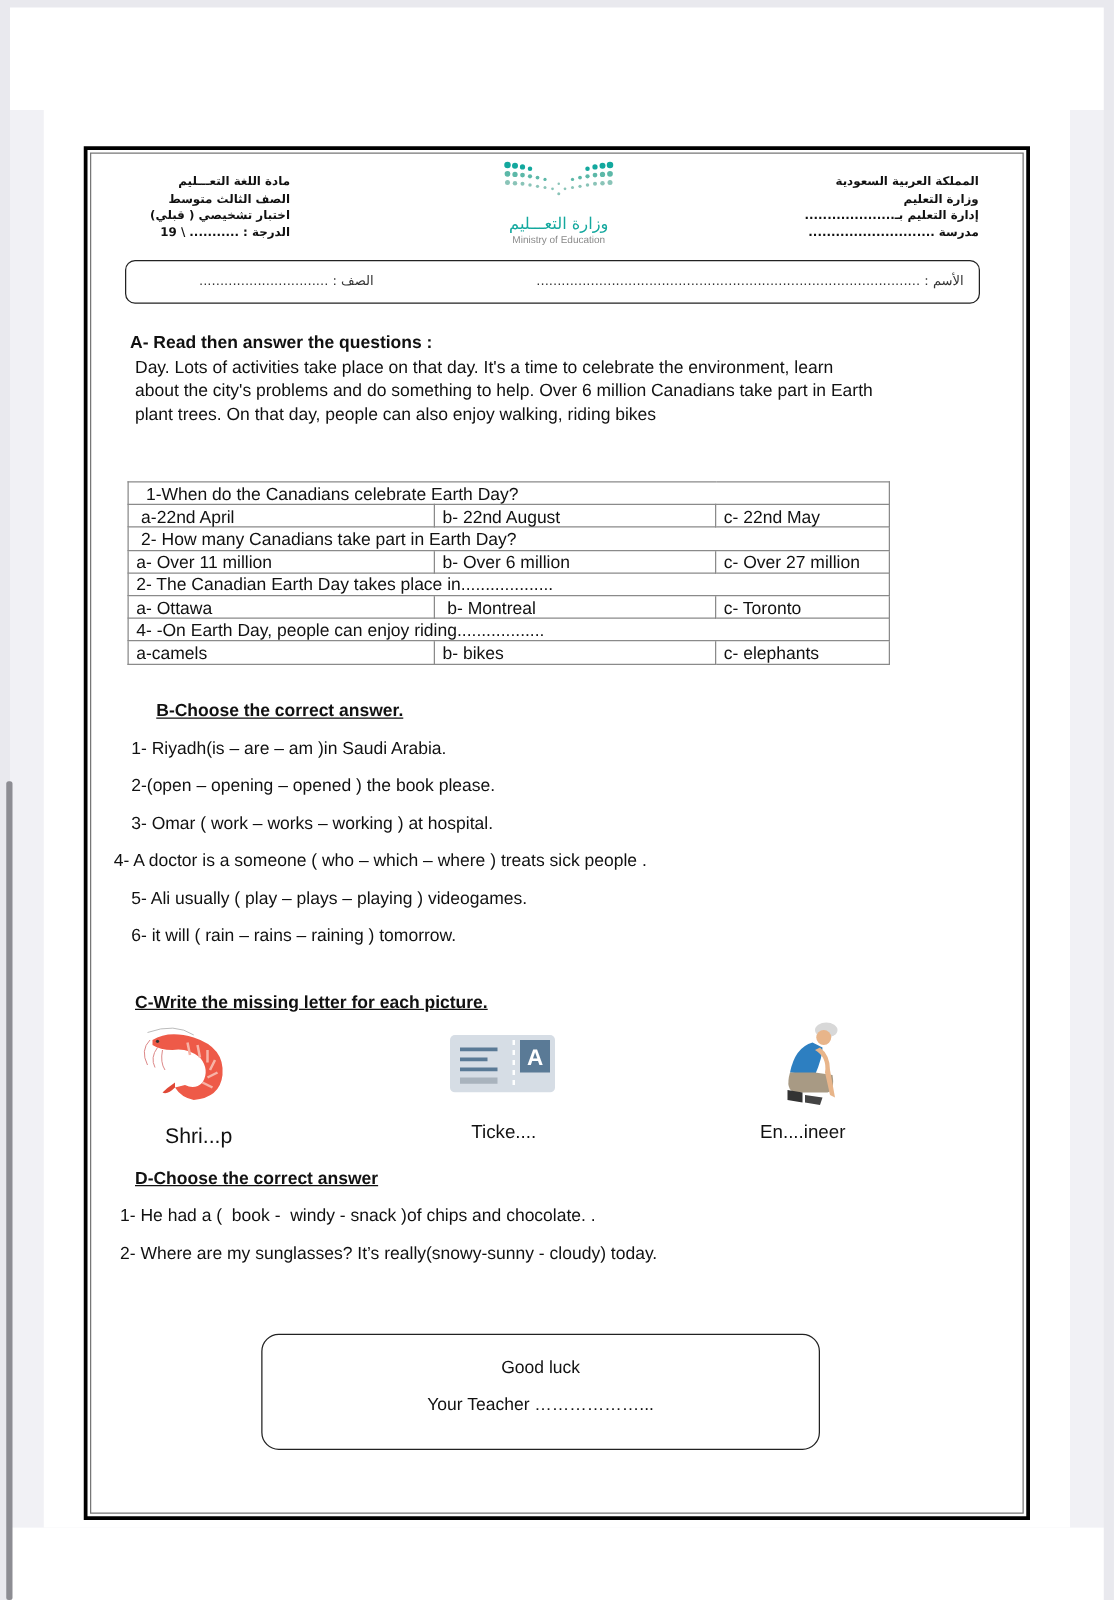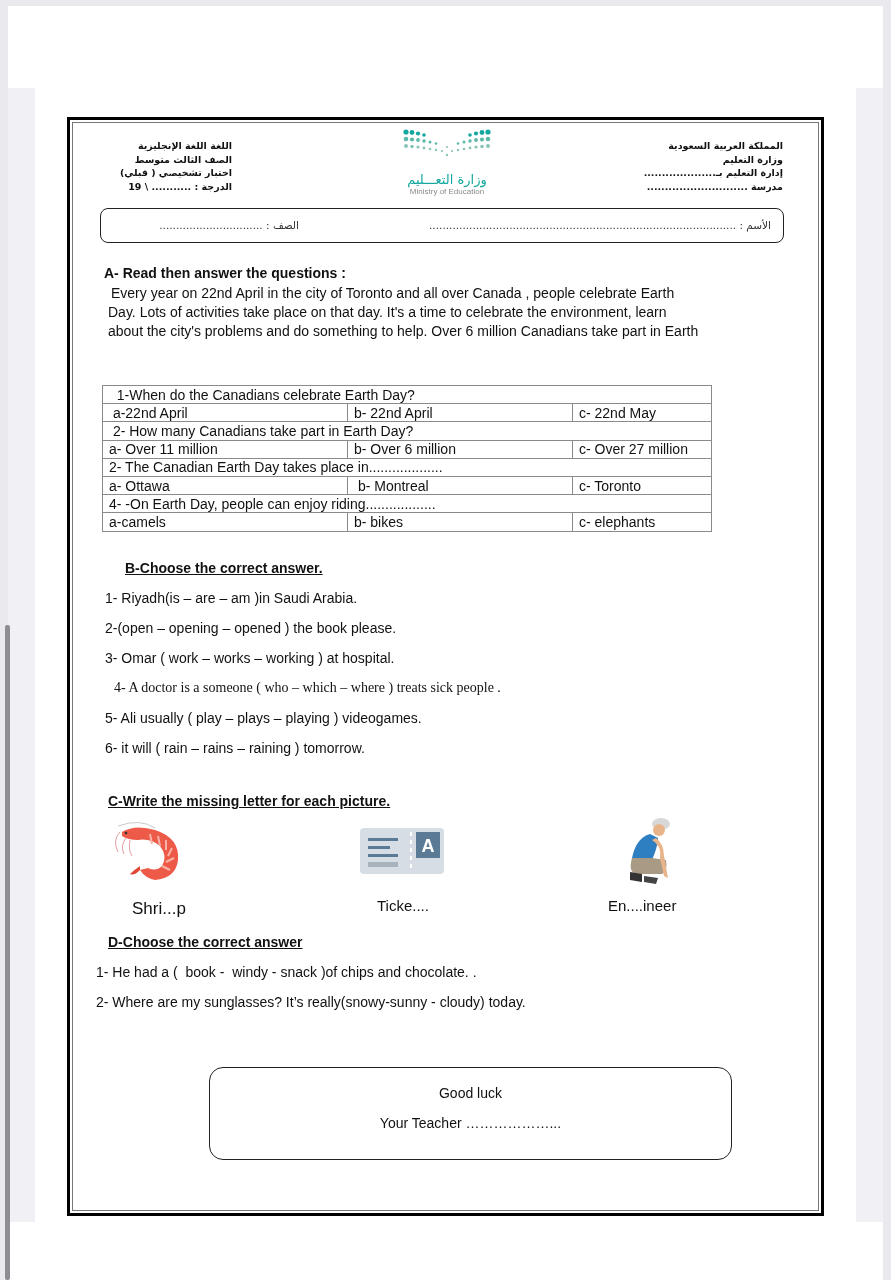--- a/index.html
+++ b/index.html
@@ -34,21 +34,21 @@
     table.quiz td { border: 1px solid #8a8a8a; height: 18.2px; padding: 0 0 0 6px; line-height: 16px; vertical-align: middle; }
     table.quiz td.c1 { width: 245px; }
     table.quiz td.c2 { width: 225px; }
 
     .sec-title { position: absolute; font-size: 14px; font-weight: bold; text-decoration: underline; }
     .item { position: absolute; font-size: 14px; }
 
     .pic { position: absolute; }
     .pic-label { position: absolute; font-size: 15px; }
 
-    .luck-box { position: absolute; left: 209px; top: 1067px; width: 523px; height: 93px; border: 1.5px solid #222; border-radius: 14px; text-align: center; font-size: 14px; }
+    .luck-box { position: absolute; left: 209px; top: 1067px; width: 447px; height: 93px; border: 1.5px solid #222; border-radius: 14px; text-align: center; font-size: 14px; }
     .luck-box .l1 { position: absolute; left: 0; right: 0; top: 17px; }
     .luck-box .l2 { position: absolute; left: 0; right: 0; top: 47px; }
   </style>
 </head>
 <body>
 
 <div class="viewer-top"></div>
 <div class="viewer-body"></div>
 <div class="viewer-bottom"></div>
 <div class="page"></div>
@@ -107,46 +107,46 @@
         <circle cx="51" cy="23" r="1.1"></circle>
       <circle cx="46" cy="27" r="1.2"></circle>
         <circle cx="46" cy="19" r="1"></circle>
     </g>
   </svg>
   <span class="logo-ar">وزارة التعـــليم</span>
   <span class="logo-en">Ministry of Education</span>
 </div>
 
 <div class="hdr-left">
-  <div>اللغة اللغة الإنجليزية</div>
+  <div>مادة اللغة التعـــليم</div>
   <div>الصف الثالث متوسط</div>
   <div>اختبار تشخيصي ( قبلي)</div>
   <div>الدرجة : ........... \ 19</div>
 </div>
 
 <div class="name-box">
   <span class="nm">الأسم : ............................................................................................</span>
   <span class="cl">الصف : ...............................</span>
 </div>
 
 <div class="secA-title">A- Read then answer the questions :</div>
 <div class="passage">
-  <div class="first">Every year on 22nd April in the city of Toronto and all over Canada , people celebrate Earth</div>
   <div>Day. Lots of activities take place on that day. It's a time to celebrate the environment, learn</div>
   <div>about the city's problems and do something to help. Over 6 million Canadians take part in Earth</div>
+  <div>plant trees. On that day, people can also enjoy walking, riding bikes</div>
 </div>
 
 <table class="quiz">
   <tbody>
       <tr>
         <td colspan="3" style="white-space:pre">  1-When do the Canadians celebrate Earth Day?</td>
       </tr>
   <tr>
     <td class="c1" style="white-space:pre"> a-22nd April</td>
-    <td class="c2">b- 22nd April</td>
+    <td class="c2">b- 22nd August</td>
     <td>c- 22nd May</td>
   </tr>
   <tr>
         <td colspan="3" style="white-space:pre"> 2- How many Canadians take part in Earth Day?</td>
       </tr>
   <tr>
     <td class="c1">a- Over 11 million</td>
     <td class="c2">b- Over 6 million</td>
     <td>c- Over 27 million</td>
   </tr>
@@ -166,21 +166,21 @@
     <td class="c2">b- bikes</td>
     <td>c- elephants</td>
   </tr>
 </tbody>
   </table>
 
 <div class="sec-title" style="left:105px; top:560px;margin-left:20px;">B-Choose the correct answer.</div>
 <div class="item" style="left:105px; top:590px;">1- Riyadh(is – are – am )in Saudi Arabia.</div>
 <div class="item" style="left:105px; top:620px;">2-(open – opening – opened ) the book please.</div>
 <div class="item" style="left:105px; top:650px;">3- Omar ( work – works – working ) at hospital.</div>
-<div class="item" style="left:114px; top:680px;font-family:Liberation Serif, serif;">4- A doctor is a someone ( who – which – where ) treats sick people .</div>
+<div class="item" style="left:91px; top:680px;">4- A doctor is a someone ( who – which – where ) treats sick people .</div>
 <div class="item" style="left:105px; top:710px;">5- Ali usually ( play – plays – playing ) videogames.</div>
 <div class="item" style="left:105px; top:740px;">6- it will ( rain – rains – raining ) tomorrow.</div>
 
 <div class="sec-title" style="left:108px; top:793px;">C-Write the missing letter for each picture.</div>
 
 <svg class="pic" style="left:110px; top:820px;" width="75" height="65" viewBox="0 0 75 65">
   <path d="M8 6 Q30 -2 45 8" stroke="#bbb" stroke-width="0.8" fill="none"></path>
   <path d="M10 12 Q2 20 8 32" stroke="#d88" stroke-width="0.8" fill="none"></path>
   <path d="M16 18 Q10 26 14 34" stroke="#d88" stroke-width="0.8" fill="none"></path>
   <path d="M20 20 Q18 30 22 36" stroke="#d88" stroke-width="0.8" fill="none"></path>

